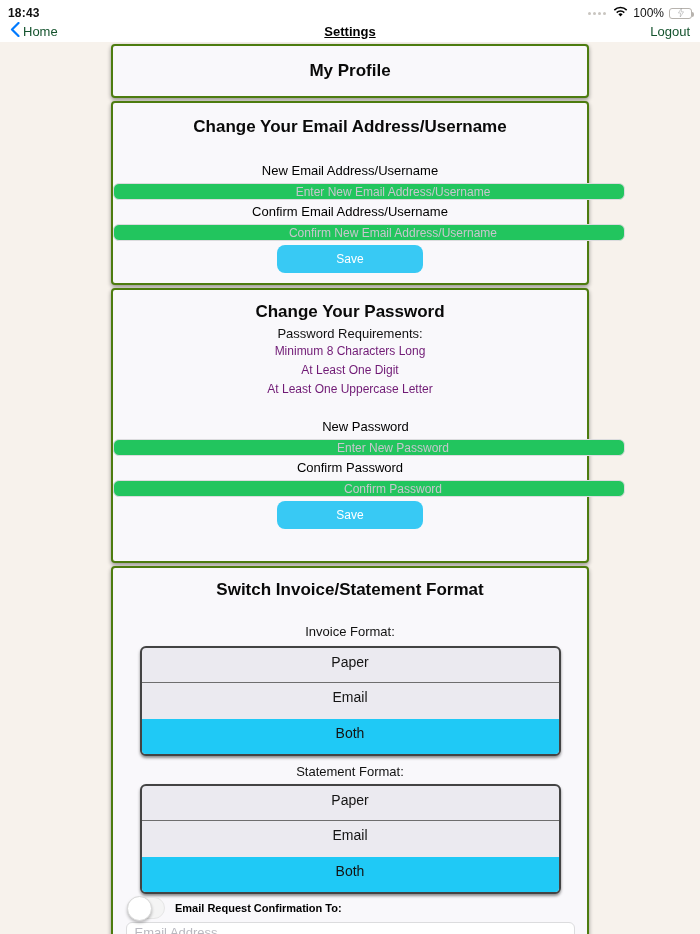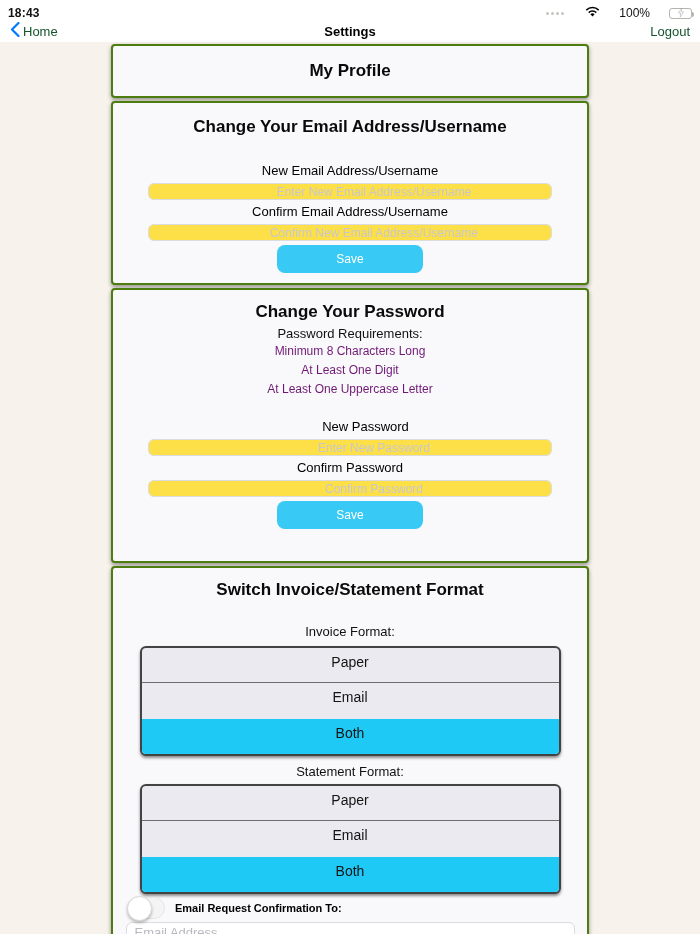--- a/index.html
+++ b/index.html
@@ -9,55 +9,55 @@
     background: #f7f2ec;
     color: #111;
   }
   
   .status-bar {
     height: 20px; background: #fff;
     display: flex; justify-content: space-between; align-items: flex-end;
     padding: 0 8px; font-size: 12px;
   }
   .status-time { font-weight: 600; letter-spacing: .2px; }
-  .status-right { display: flex; align-items: center; gap: 19px; }
+  .status-right { display: flex; align-items: center; gap: 5px; }
   .cell-dots { display: flex; gap: 2px; align-items: center; margin-right: 2px; }
   .cell-dots i { width: 3px; height: 3px; border-radius: 50%; background: #c9c5c0; display: block; }
   .battery-pct { font-size: 12px; font-weight: 400; }
   .battery { position: relative; width: 23px; height: 11px; border: 1px solid #b7b3ae; border-radius: 3px; padding: 1px; }
   .battery-fill { width: 100%; height: 100%; border-radius: 1.5px; background: #53d769; position: relative; }
   .battery-cap { position: absolute; right: -3px; top: 3px; width: 2px; height: 5px; background: #b7b3ae; border-radius: 0 2px 2px 0; }
   .bolt { position: absolute; left: 50%; top: 50%; transform: translate(-50%,-50%); }
   
   .nav-bar {
     height: 22px; background: #fff;
     display: flex; align-items: center; justify-content: space-between;
     padding: 0 10px; position: relative;
   }
-  .nav-title { position: absolute; left: 0; right: 0; text-align: center; font-size: 13px; font-weight: 700; color: #000; pointer-events: none; }
+  .nav-title { position: absolute; left: 0; right: 0; text-align: center; font-size: 13px; font-weight: 700; color: #000; pointer-events: none; text-decoration: underline; }
   .nav-link { display: flex; align-items: center; gap: 3px; color: #14532d; font-size: 13px; cursor: pointer; z-index: 2; }
   
   .content { padding-top: 2px; }
   .card {
     width: 478px; margin: 0 auto 3px auto;
     background: #f9f8fb;
     border: 2px solid #4d7c0f; border-radius: 4px;
     box-shadow: 0 2px 4px rgba(0,0,0,.4);
     text-align: center;
   }
   .card-title { font-size: 17px; font-weight: 700; color: #0a0a0a; }
   .profile-card { height: 54px; display: flex; align-items: center; justify-content: center; }
   .email-card { height: 184px; padding-top: 14px; }
   .password-card { height: 275px; padding-top: 12px; }
   .format-card { height: 380px; padding-top: 12px; }
   .field-label { font-size: 13px; color: #000; margin-top: 4px; height: 16px; line-height: 16px; }
   .first-label { margin-top: 26px; }
   .text-input {
-    display: block; width: 404px; height: 17px; margin: 4px auto 0 auto;
-    background: #fde047; border: 1px solid #dcdcde; border-radius: 6px;
+    display: block; width: 512px; height: 17px; margin: 4px auto 0 auto;
+    background: #22c55e; border: 1px solid #dcdcde; border-radius: 6px;
     font-size: 12px; text-align: center; color: #333; outline: none;
     font-family: "Liberation Sans", "DejaVu Sans", sans-serif;
     padding-left: 48px;
   }
   .text-input::placeholder { color: #c7c7cd; opacity: 1; }
   .save-btn {
     display: block; width: 146px; height: 28px; margin: 4px auto 0 auto;
     background: #38c9f4; color: #fff; border: none; border-radius: 8px;
     font-size: 12px; cursor: pointer;
     font-family: "Liberation Sans", "DejaVu Sans", sans-serif;

